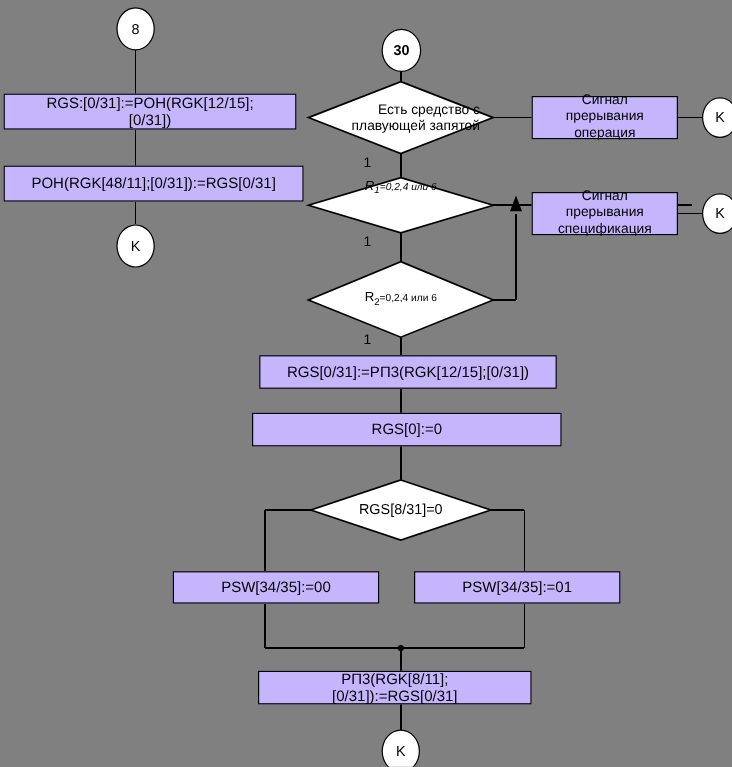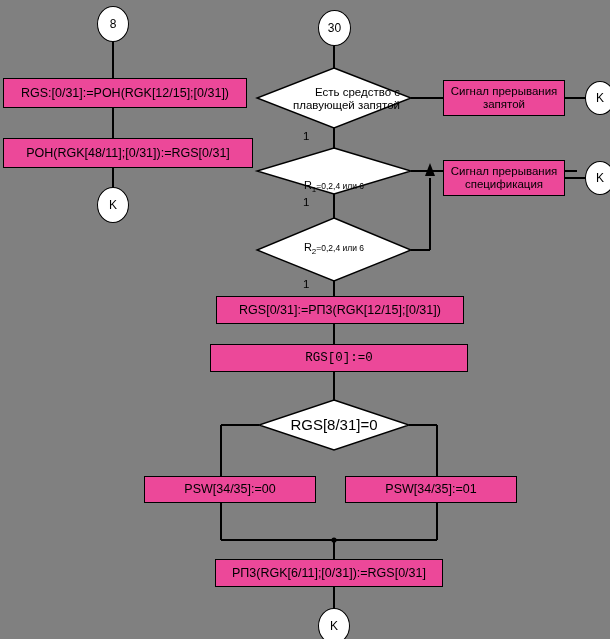--- a/index.html
+++ b/index.html
@@ -24,25 +24,25 @@
     position: absolute;
     box-sizing: border-box;
     display: flex;
     align-items: center;
     justify-content: center;
     text-align: center;
     color: #000;
   }
   
   .proc {
-    background: #ec4899;
+    background: #c4b5fd;
     border: 1px solid #000000;
     font-size: 12.5px;
     line-height: 1.15;
-    padding: 0 2px;
+    padding: 0 20px;
   }
   .proc.small {
     font-size: 11.5px;
     align-items: center;
   }
   
   .conn {
     background: #ffffff;
     border: 1px solid #000000;
     border-radius: 50%;
@@ -150,21 +150,21 @@
     <polygon points="334,218 411,250 334,281 257,250"></polygon>
 
     <polygon points="334,400 409,425 334,450 259,425"></polygon>
   </g>
 </svg>
 
 <div class="node conn" style="left:97px;  top:6px;   width:32px; height:36px;">
   <span>8</span>
 </div>
 
-<div class="node conn" style="left:318px; top:10px;  width:33px; height:36px;">
+<div class="node conn" style="left:318px; top:24px;  width:33px; height:36px;font-weight:bold;">
   <span>30</span>
 </div>
 
 <div class="node conn" style="left:97px;  top:187px; width:32px; height:36px;">
   <span>K</span>
 </div>
 
 <div class="node conn" style="left:585px; top:81px;  width:30px; height:34px;">
   <span>K</span>
 </div>
@@ -180,65 +180,65 @@
 <div class="node proc" style="left:3px; top:78px; width:244px; height:30px;">
   <span>RGS:[0/31]:=POH(RGK[12/15];[0/31])</span>
 </div>
 
 <div class="node proc" style="left:3px; top:138px; width:250px; height:30px;">
   <span>POH(RGK[48/11];[0/31]):=RGS[0/31]</span>
 </div>
 
 <div class="node proc small" style="left:443px; top:80px; width:122px; height:36px; flex-direction:column;">
   <span>Сигнал прерывания</span>
-  <span>запятой</span>
+  <span>операция</span>
 </div>
 
 <div class="node proc small" style="left:443px; top:160px; width:122px; height:36px; flex-direction:column;">
   <span>Сигнал прерывания</span>
   <span>спецификация</span>
 </div>
 
 <div class="node proc" style="left:216px; top:296px; width:248px; height:28px;">
   <span>RGS[0/31]:=РП3(RGK[12/15];[0/31])</span>
 </div>
 
-<div class="node proc" style="left:210px; top:344px; width:258px; height:28px;font-family:Liberation Mono, monospace;">
+<div class="node proc" style="left:210px; top:344px; width:258px; height:28px;">
   <span>RGS[0]:=0</span>
 </div>
 
 <div class="node proc" style="left:144px; top:476px; width:172px; height:27px;">
   <span>PSW[34/35]:=00</span>
 </div>
 
 <div class="node proc" style="left:345px; top:476px; width:172px; height:27px;text-align:center;">
   <span>PSW[34/35]:=01</span>
 </div>
 
 <div class="node proc" style="left:215px; top:559px; width:228px; height:28px;">
-  <span>РП3(RGK[6/11];[0/31]):=RGS[0/31]</span>
+  <span>РП3(RGK[8/11];[0/31]):=RGS[0/31]</span>
 </div>
 
 <div class="dtext" style="left:268px; top:82px; width:132px; height:34px; flex-direction:column;">
   <span>Есть средство с плавующей запятой</span>
 </div>
 
-<div class="dtext tiny" style="left:272px; top:178px; width:124px; height:18px;">
+<div class="dtext tiny" style="left:272px; top:147px; width:124px; height:18px;font-style:italic;">
   <span>
     <span>R</span><span class="sub">1</span><span class="cond-small">=0,2,4 или 6</span>
   </span>
 </div>
 
 <div class="dtext tiny" style="left:272px; top:240px; width:124px; height:18px;">
   <span>
     <span>R</span><span class="sub">2</span><span class="cond-small">=0,2,4 или 6</span>
   </span>
 </div>
 
-<div class="dtext" style="left:279px; top:416px; width:110px; height:18px; font-size:15px;">
+<div class="dtext" style="left:279px; top:416px; width:110px; height:18px; font-size:12px;">
   <span>RGS[8/31]=0</span>
 </div>
 
 <div class="blabel" style="left:303px; top:130px;">
   <span>1</span>
 </div>
 
 <div class="blabel" style="left:303px; top:196px;">
   <span>1</span>
 </div>

